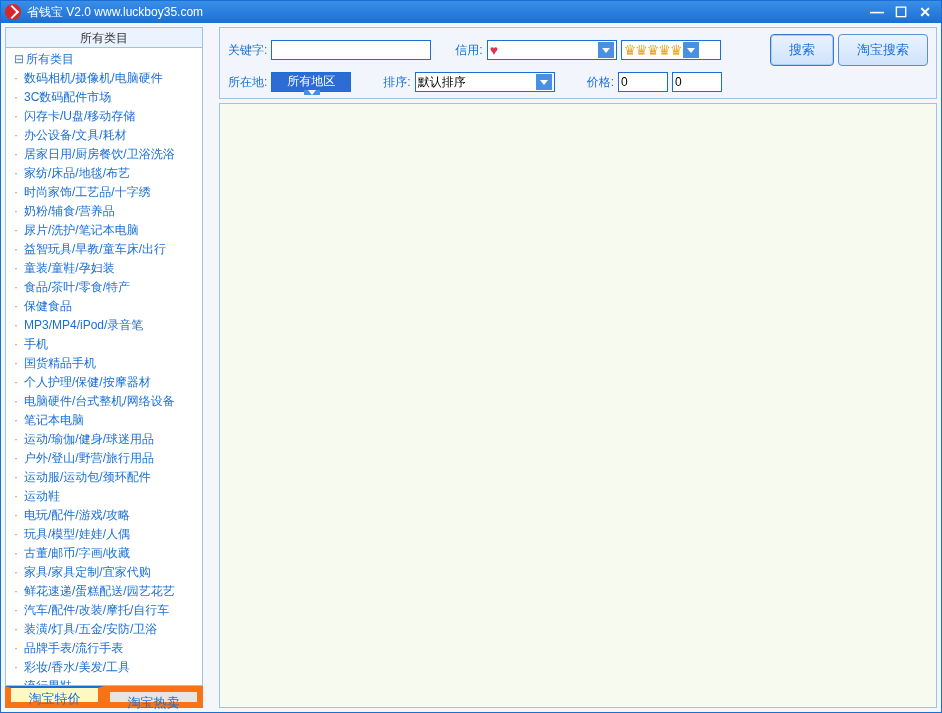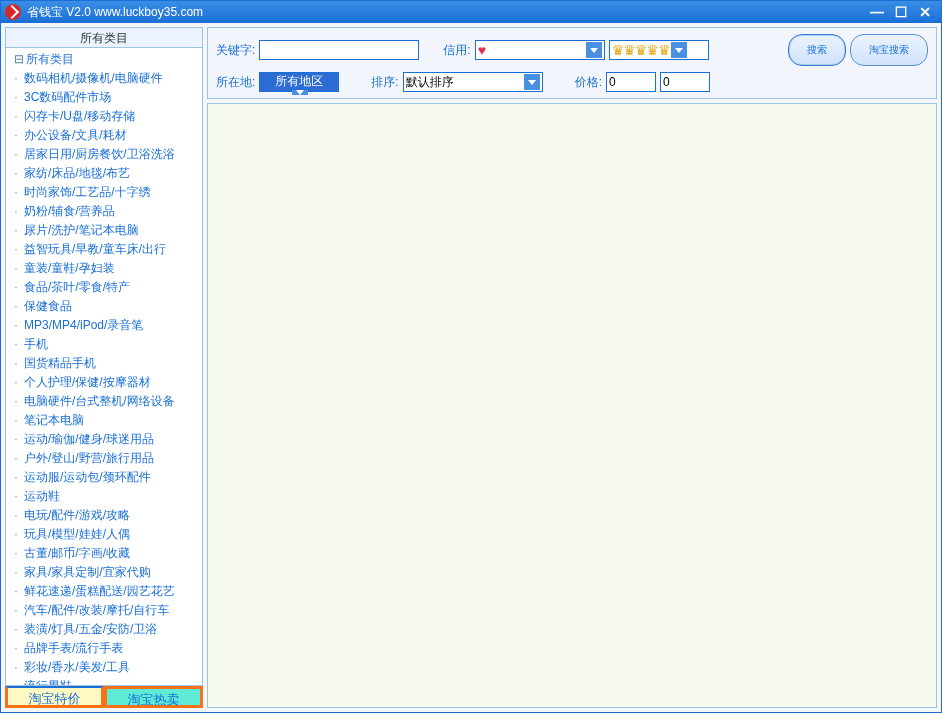--- a/index.html
+++ b/index.html
@@ -14,35 +14,35 @@
 .body { flex: 1; display: flex; padding: 4px; gap: 4px; background: #f4f6f9; min-height: 0; }
 
 .leftcol { width: 198px; display: flex; flex-direction: column; min-height: 0; }
 .cat-header { height: 20px; background: #eaf3ff; border: 1px solid #9cc3e8; border-bottom: none; text-align: center; line-height: 20px; color: #333; font-size: 12px; }
 .cat-box { flex: 1; border: 1px solid #9cc3e8; background: #fff; overflow-y: auto; overflow-x: hidden; padding: 2px 4px; }
 .cat-box .tree-item { color: #1a6fd6; padding: 1px 0 1px 4px; cursor: pointer; white-space: nowrap; font-size: 12px; line-height: 17px; }
 .cat-box .tree-item:before { content: ""; display:inline-block; width:10px; color:#888; }
 .cat-box .tree-item.root:before { content:"⊟"; color:#5a7fa8; margin-right:2px;}
 .cat-box .tree-item.child:before { content:"·"; color:#888; }
 .tabs { display: flex; height: 22px; }
-.tab { flex: 1; text-align: center; line-height: 22px; color: #1a6fd6; font-size: 13px; cursor: pointer; border: 3px solid #f97316; background: #5eead4; }
+.tab { flex: 1; text-align: center; line-height: 22px; color: #1a6fd6; font-size: 13px; cursor: pointer; border: 6px solid #f97316; background: #e5e5e5; }
 .tab.active { background: #fef9c3; border-top: 2px solid #1a6fd6; font-weight: 500; }
 
-.rightcol { flex: 1; display: flex; flex-direction: column; min-height: 0; gap: 4px; }
+.rightcol { flex: 1; display: flex; flex-direction: column; min-height: 0; gap: 4px; margin-left: 12px; }
 .searchbar { border: 1px solid #9cc3e8; background: #f2f6fc; padding: 6px 8px; display: flex; flex-direction: column; gap: 6px; }
 .row { display: flex; align-items: center; gap: 4px; }
 .lbl { color: #1a6fd6; font-size: 12px; }
 .input-text { height: 20px; border: 1px solid #1a6fd6; background: #fff; padding: 0 2px; font-size: 12px; }
 .combo { height: 20px; border: 1px solid #1a6fd6; background: #fff; display: inline-flex; align-items: center; padding: 0 2px; position: relative; }
 .combo .arrow { width: 16px; height: 16px; background: #4a90e2; margin-left: 2px; display:flex; align-items:center; justify-content:center; }
 .combo .arrow:after { content:""; border-left:4px solid transparent; border-right:4px solid transparent; border-top:5px solid #fff; }
 .combo.sel { background: #2c6cd4; color:#fff;flex-direction:column; }
 .heart { color:#e03050; font-size:14px; }
 .crown { color:#e6a817; font-size:14px; letter-spacing:-1px; }
-.btn { height: 32px; padding: 0 18px; border: 1px solid #5a8fd0; background: linear-gradient(to bottom,#eaf3ff,#cfe3fb); color:#1a6fd6; font-size:10px; cursor:pointer; border-radius:14px; display:flex; align-items:center; }
+.btn { height: 32px; padding: 0 18px; border: 1px solid #5a8fd0; background: linear-gradient(to bottom,#eaf3ff,#cfe3fb); color:#1a6fd6; font-size:13px; cursor:pointer; border-radius:4px; display:flex; align-items:center; }
 .btn.primary { border-color:#3a78cc; box-shadow: 0 0 0 1px #a8cef5 inset; }
 .results { flex:1; border:1px solid #9cc3e8; background:#f7fbef; }
 
 .price-input { width:50px; height:20px; border:1px solid #1a6fd6; padding:0 2px; font-size:12px; }
 
 ::-webkit-scrollbar { width: 16px; }
 ::-webkit-scrollbar-track { background:#f0f0f0; border-left:1px solid #ddd;}
 ::-webkit-scrollbar-thumb { background:#c8d6e8; border:1px solid #9cc3e8;}
 ::-webkit-scrollbar-button { height:16px; background:#e8eef6; border:1px solid #b8cde2;}
 </style>

